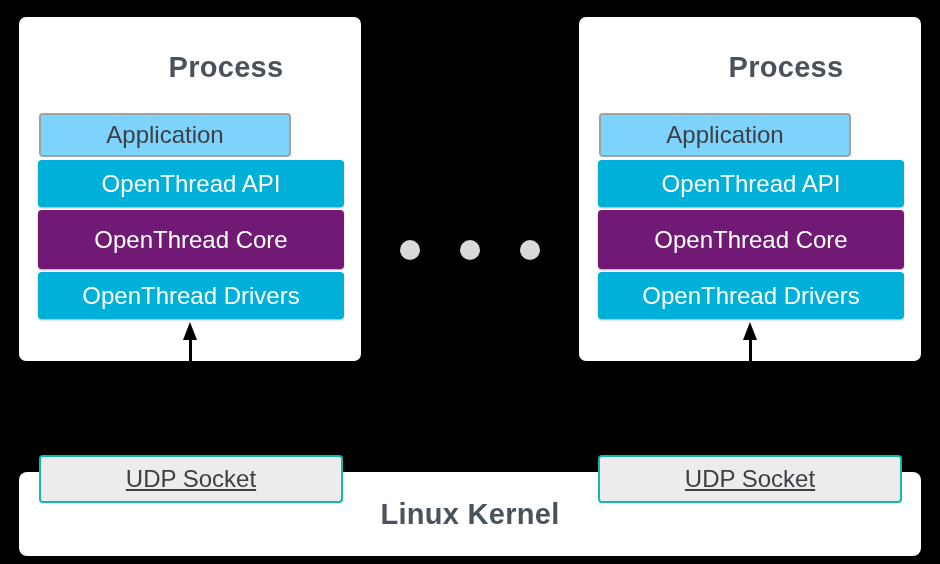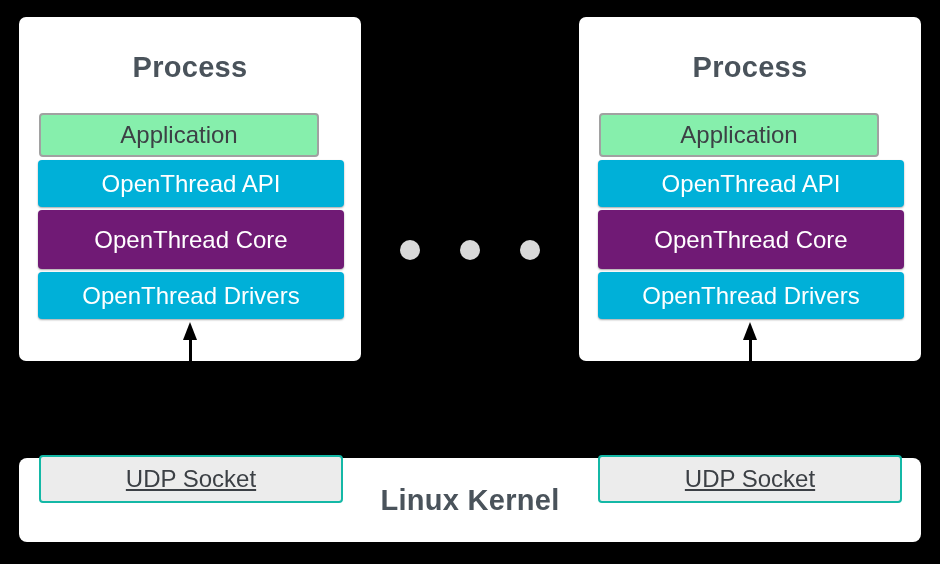--- a/index.html
+++ b/index.html
@@ -34,35 +34,36 @@
     position: absolute;
     top: 35px;
     left: 0;
     width: 100%;
     text-align: center;
     font-size: 29px;
     line-height: 30px;
     font-weight: bold;
     color: #4a535b;
     letter-spacing: 0.3px;
+    padding-left: 36px;
   }
 
   .layer {
     position: absolute;
     display: flex;
     align-items: center;
     justify-content: center;
     box-sizing: border-box;
     border-radius: 4px;
     font-size: 24px;
   }
   .layer.gray {
     left: 20px;
-    width: 280px;
-    background: #86efac;
+    width: 252px;
+    background: #7dd3fc;
     border: 2px solid #a1a1a1;
     color: #3c4045;
   }
   .layer.cyan {
     left: 19px;
     width: 306px;
     background: #00b0d8;
     color: #ffffff;
     box-shadow: 0 1px 2px rgba(0,0,0,0.35);
   }
@@ -116,21 +117,21 @@
     width: 20px;
     height: 20px;
     border-radius: 50%;
     background: #d9d9d9;
   }
 
   
   .kernel-box {
     position: absolute;
     left: 19px;
-    top: 458px;
+    top: 472px;
     width: 902px;
     height: 84px;
     background: #ffffff;
     border-radius: 8px;
     display: flex;
     align-items: center;
     justify-content: center;
   }
   .kernel-label {
     font-size: 29px;

